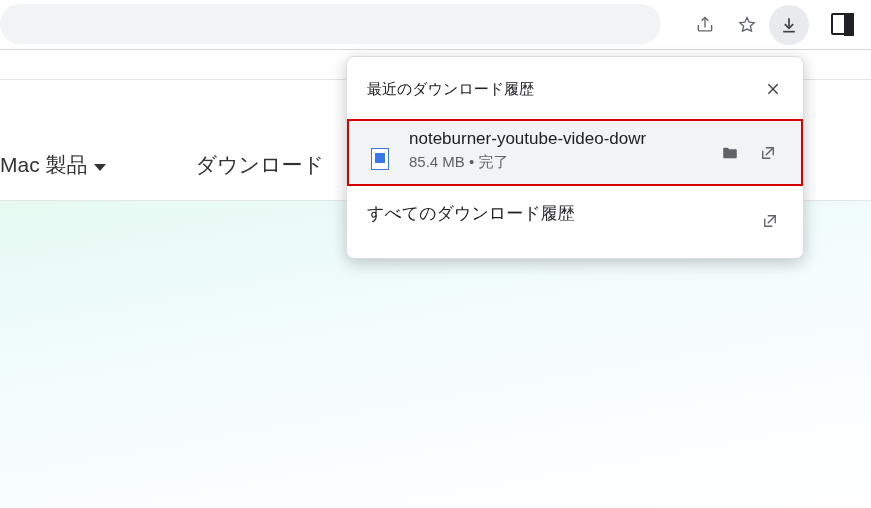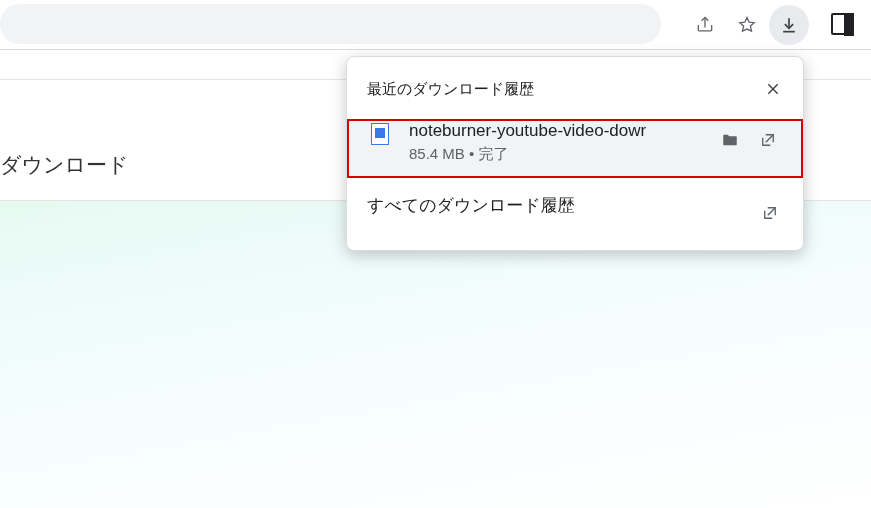--- a/index.html
+++ b/index.html
@@ -45,21 +45,21 @@
     position:absolute; left:346px; top:56px; width:458px; background:#fff;
     border:1px솔id #dadce0; border:1px solid #dadce0; border-radius:8px;
     box-shadow:0 4px 16px rgba(0,0,0,.22);
   }
   .dl-header{display:flex;align-items:center;justify-content:space-between; padding:18px 16px 16px 20px;}
   .dl-title{font-size:15px; color:#202124;}
   .dl-close{width:28px;height:28px;display:flex;align-items:center;justify-content:center;color:#3c4043;}
   .dl-close svg{width:16px;height:16px;stroke:#3c4043;stroke-width:2;fill:none;}
 
   .dl-item{
-    display:flex; align-items:flex-start; padding:0 14px 12px 18px; background:#f1f3f4;
+    display:flex; align-items:flex-end; padding:8px 14px 12px 18px; background:#f1f3f4;
     border:2px solid #d60000; position:relative;
   }
   .dl-file-icon{width:26px;height:26px;display:flex;align-items:center;justify-content:center;margin-right:16px;}
   .dl-file-icon .sheet{width:18px;height:22px;border:1px solid #3b78e7;background:#fff;position:relative;}
   .dl-file-icon .sheet::before{content:"";position:absolute;left:3px;top:4px;width:10px;height:10px;background:#3b78e7;}
   .dl-texts{flex:1; min-width:0;}
   .dl-name{font-size:17px;color:#202124;white-space:nowrap;overflow:hidden;text-overflow:clip;}
   .dl-sub{font-size:15px;color:#5f6368;margin-top:4px;}
   .dl-action{width:38px;height:38px;display:flex;align-items:center;justify-content:center;color:#5f6368;}
   .dl-action svg{width:18px;height:18px;stroke:#5f6368;fill:#5f6368;}
@@ -94,20 +94,24 @@
           <path d="M5 20h14"></path>
         </svg>
     </div>
   </div>
   <div class="sidepanel-btn"></div>
 </div>
 
 <div class="page-topline"></div>
 
 <div class="page-nav">
+  <div class="nav-item">
+    <span>Mac 製品</span>
+    <span class="caret-down"></span>
+  </div>
   <div class="nav-item">
     <span>ダウンロード</span>
   </div>
 </div>
 
 <div class="page-bg"></div>
 
 <div class="dl-popup">
   <div class="dl-header">
     <div class="dl-title">最近のダウンロード履歴</div>

